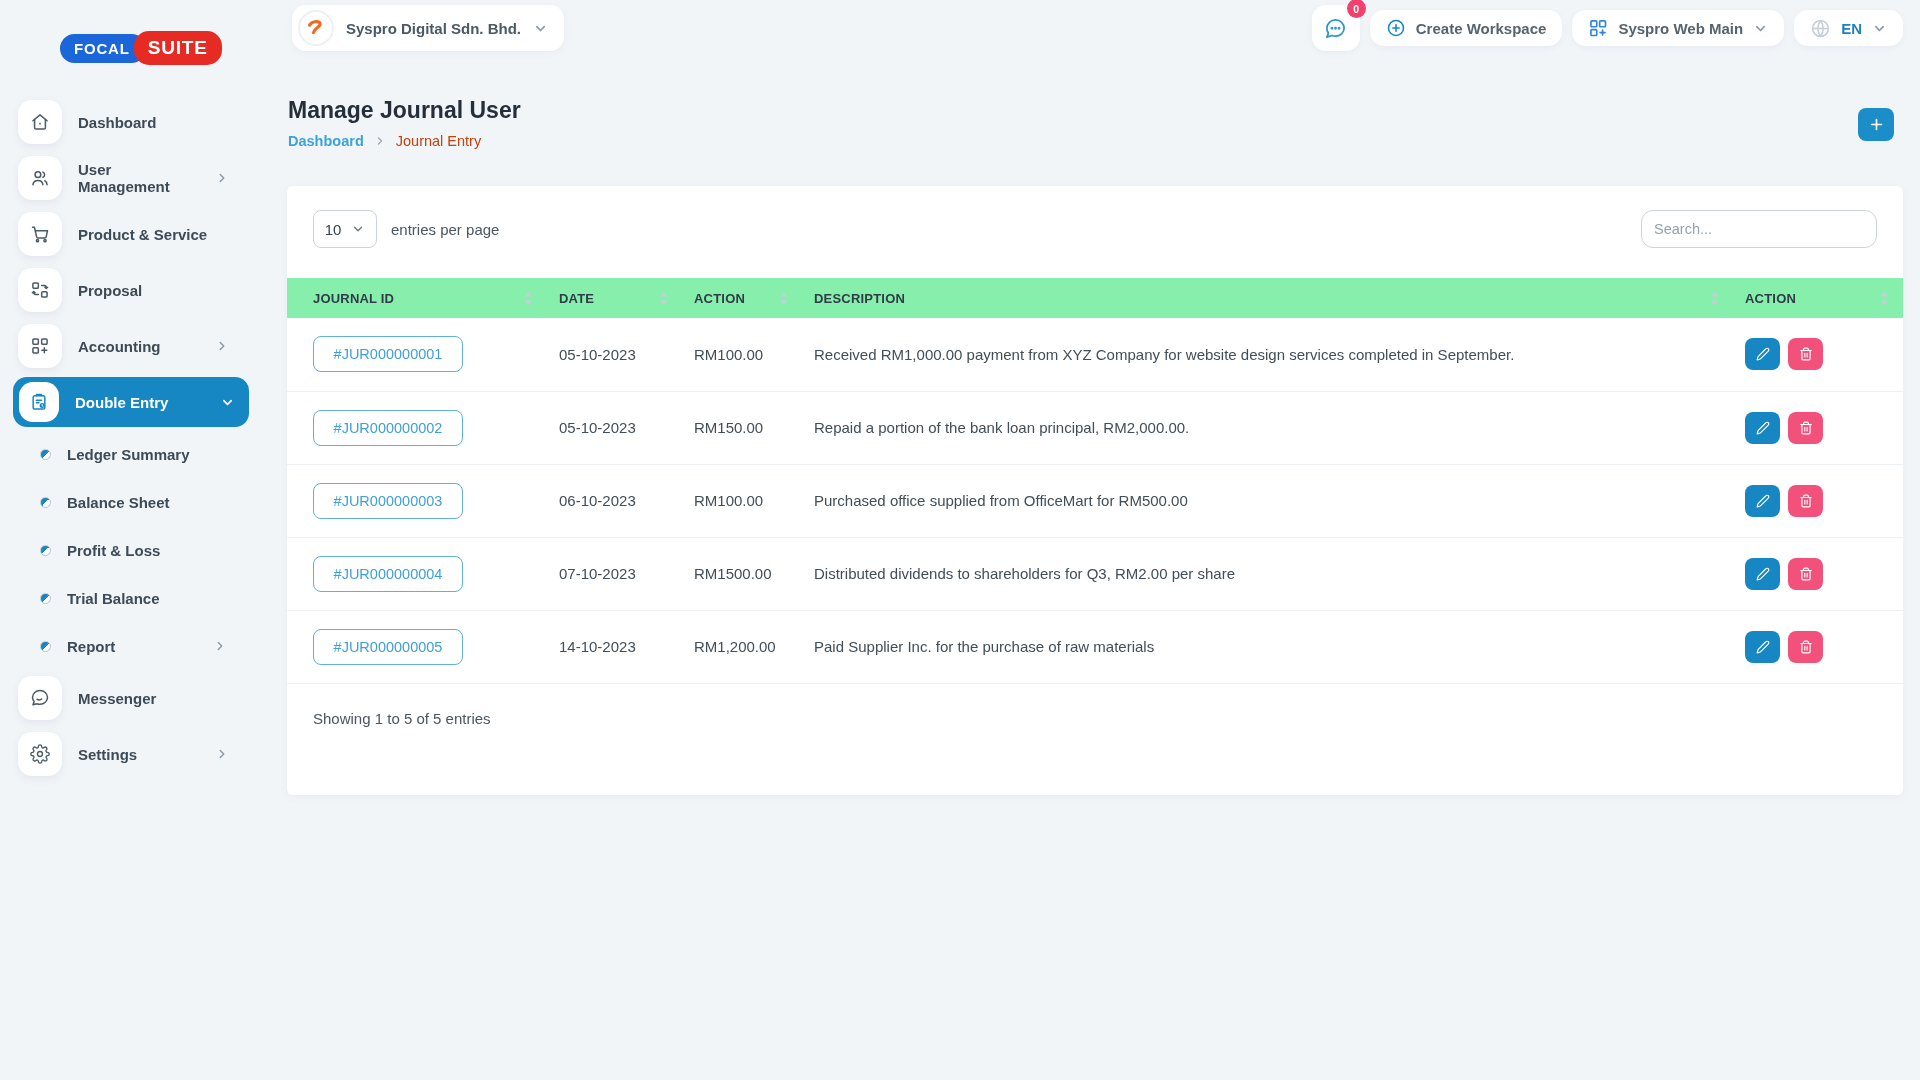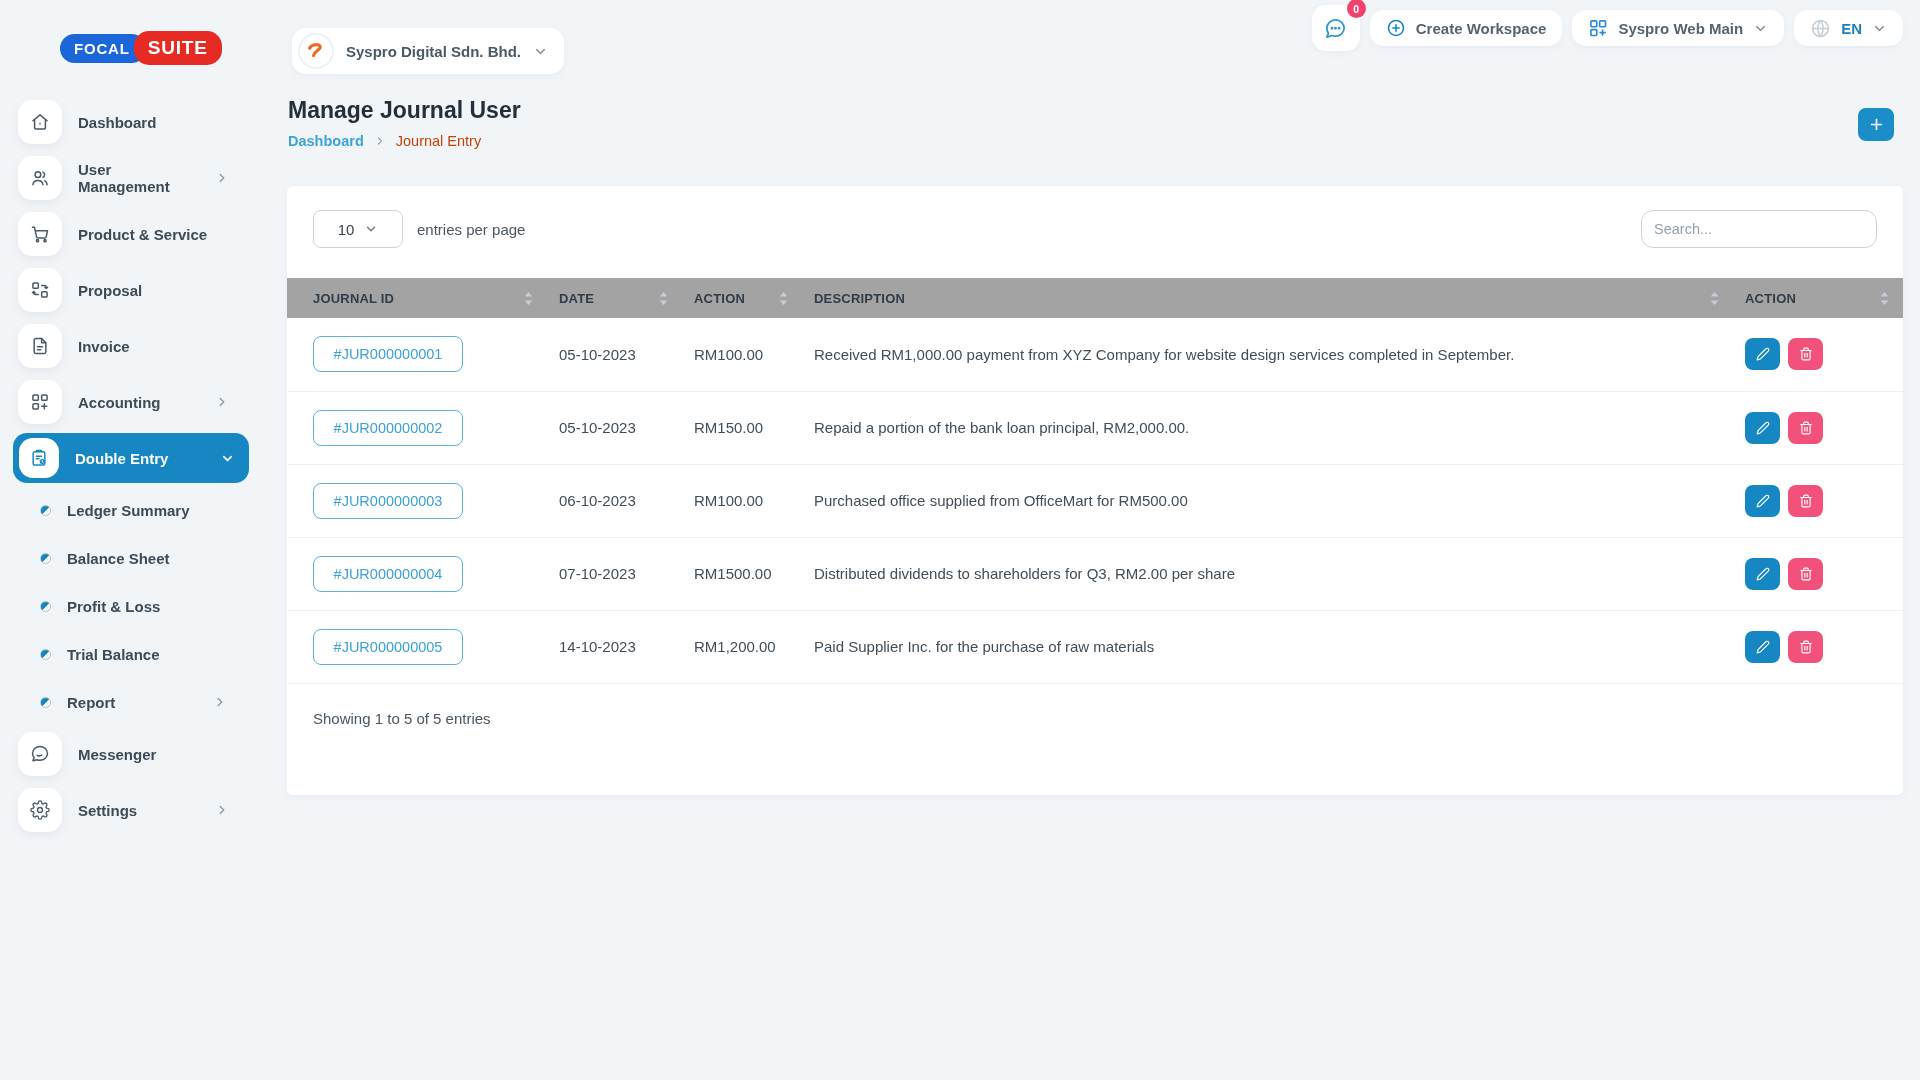--- a/index.html
+++ b/index.html
@@ -8,21 +8,21 @@
 
   
   .logo { position:absolute; left:60px; top:31px; display:flex; align-items:center; cursor:pointer; }
   .logo-focal { background:#1b66d9; color:#fff; font-weight:800; font-size:15px; letter-spacing:.8px;
                 padding:6px 16px 6px 14px; border-radius:15px; position:relative; z-index:1; }
   .logo-suite { background:#e52b24; color:#fff; font-weight:800; font-size:19px; letter-spacing:.8px;
                 padding:6px 14px; border-radius:15px; margin-left:-12px; position:relative; z-index:2; }
 
   .ws-pill { position:absolute; left:292px; top:5px; height:46px; background:#fff; border-radius:14px;
              display:flex; align-items:center; gap:12px; padding:0 16px 0 6px;
-             box-shadow:0 2px 6px rgba(45,70,95,.06); cursor:pointer;margin-top:23px; }
+             box-shadow:0 2px 6px rgba(45,70,95,.06); cursor:pointer; }
   .ws-logo { width:36px; height:36px; border-radius:50%; border:2px solid #eef1f4; display:flex; align-items:center; justify-content:center; background:#fff; }
   .ws-name { font-size:15px; font-weight:600; color:#4a5a64; }
 
   .topbar-right { position:absolute; right:17px; top:5px; display:flex; gap:10px; align-items:center; }
   .tile-btn { position:relative; width:48px; height:46px; background:#fff; border-radius:14px;
               display:flex; align-items:center; justify-content:center; box-shadow:0 2px 6px rgba(45,70,95,.06); cursor:pointer; }
   .chat-badge { position:absolute; top:-6px; right:-6px; min-width:19px; height:19px; border-radius:10px;
                 background:#f1426e; color:#fff; font-size:10.5px; font-weight:700; display:flex;
                 align-items:center; justify-content:center; padding:0 5px; }
   .pill { height:36px; background:#fff; border-radius:14px; display:flex; align-items:center; gap:10px;
@@ -57,30 +57,30 @@
   .crumb-sep { color:#9aa7b1; display:flex; }
   .crumb-current { color:#c2410c; }
   .add-btn { position:absolute; left:1858px; top:108px; width:36px; height:33px; background:#1b8dc9;
              border:none; border-radius:8px; display:flex; align-items:center; justify-content:center; cursor:pointer; }
 
   
   .card { position:absolute; left:287px; top:186px; width:1616px; height:609px; background:#fff;
           border-radius:6px; box-shadow:0 2px 8px rgba(45,70,95,.05); }
   .controls { display:flex; justify-content:space-between; align-items:center; padding:24px 26px 0 26px; }
   .controls-left { display:flex; align-items:center; gap:14px; }
-  .page-size { width:90px; height:38px; border:1px solid #ccd4db; border-radius:8px; display:flex;
+  .page-size { width:64px; height:38px; border:1px solid #ccd4db; border-radius:8px; display:flex;
                align-items:center; justify-content:center; gap:10px; font-size:15px; color:#39454f; cursor:pointer; background:#fff; }
   .controls-label { font-size:15px; color:#4a5661; }
   .search-input { width:236px; height:38px; border:1px solid #ccd4db; border-radius:12px; padding:0 12px;
                   font-size:14.5px; color:#39454f; font-family:"Liberation Sans",sans-serif; outline:none; }
   .search-input::placeholder { color:#93a1ad; }
 
   table { width:100%; border-collapse:collapse; margin-top:30px; table-layout:fixed; }
   col.c-id{width:260px} col.c-date{width:135px} col.c-amt{width:120px} col.c-desc{width:auto} col.c-act{width:170px}
-  thead th { background:#a3a3a3; height:40px; font-size:13px; font-weight:700; color:#303c47;
+  thead th { background:#86efac; height:40px; font-size:13px; font-weight:700; color:#303c47;
              letter-spacing:.2px; text-align:left; }
   .th-inner { display:flex; align-items:center; justify-content:space-between; padding-right:14px; }
   th.first .th-inner, td.first { padding-left:26px; }
   th:not(.first) .th-inner { padding-left:12px; }
   .sorter { display:flex; cursor:pointer; }
   tbody td { height:73px; font-size:15px; color:#414e58; border-bottom:1px solid #eef1f4; padding-left:12px; vertical-align:middle; }
   .id-badge { display:inline-block; min-width:150px; text-align:center; padding:9px 0; border:1px solid #5fb0dd;
               border-radius:8px; color:#3da0d8; font-size:14.5px; cursor:pointer; background:#fff; }
   .actions { display:flex; gap:8px; }
   .act-btn { width:35px; height:32px; border:none; border-radius:8px; display:flex; align-items:center;
@@ -218,31 +218,20 @@
       <svg width="20" height="20" viewBox="0 0 24 24" fill="none" stroke="currentColor" stroke-width="1.8" stroke-linecap="round" stroke-linejoin="round">
           <rect x="3.5" y="3.5" width="6.5" height="6.5" rx="1.4"></rect>
           <rect x="14" y="14" width="6.5" height="6.5" rx="1.4"></rect>
           <path d="M14 6.7h3.5a2 2 0 0 1 2 2v1.6m0 0-1.6-1.6m1.6 1.6 1.6-1.6"></path>
           <path d="M10 17.3H6.5a2 2 0 0 1-2-2v-1.6m0 0-1.6 1.6m1.6-1.6 1.6 1.6"></path>
         </svg>
     </span>
     <span class="nav-label">Proposal</span>
   </div>
 
-  <div class="nav-item">
-    <span class="icon-tile">
-      <svg width="20" height="20" viewBox="0 0 24 24" fill="none" stroke="currentColor" stroke-width="1.8" stroke-linecap="round" stroke-linejoin="round">
-          <path d="M14 3H7a2 2 0 0 0-2 2v14a2 2 0 0 0 2 2h10a2 2 0 0 0 2-2V8z"></path>
-          <polyline points="14 3 14 8 19 8"></polyline>
-          <line x1="9" y1="13" x2="15" y2="13"></line>
-          <line x1="9" y1="16.5" x2="13" y2="16.5"></line>
-        </svg>
-    </span>
-    <span class="nav-label">Invoice</span>
-  </div>
 
   <div class="nav-item">
     <span class="icon-tile">
       <svg width="20" height="20" viewBox="0 0 24 24" fill="none" stroke="currentColor" stroke-width="1.8" stroke-linecap="round" stroke-linejoin="round">
           <rect x="3.5" y="3.5" width="6.5" height="6.5" rx="1.4"></rect>
           <rect x="14" y="3.5" width="6.5" height="6.5" rx="1.4"></rect>
           <rect x="3.5" y="14" width="6.5" height="6.5" rx="1.4"></rect>
           <line x1="17.2" y1="14.2" x2="17.2" y2="20.2"></line>
           <line x1="14.2" y1="17.2" x2="20.2" y2="17.2"></line>
         </svg>

